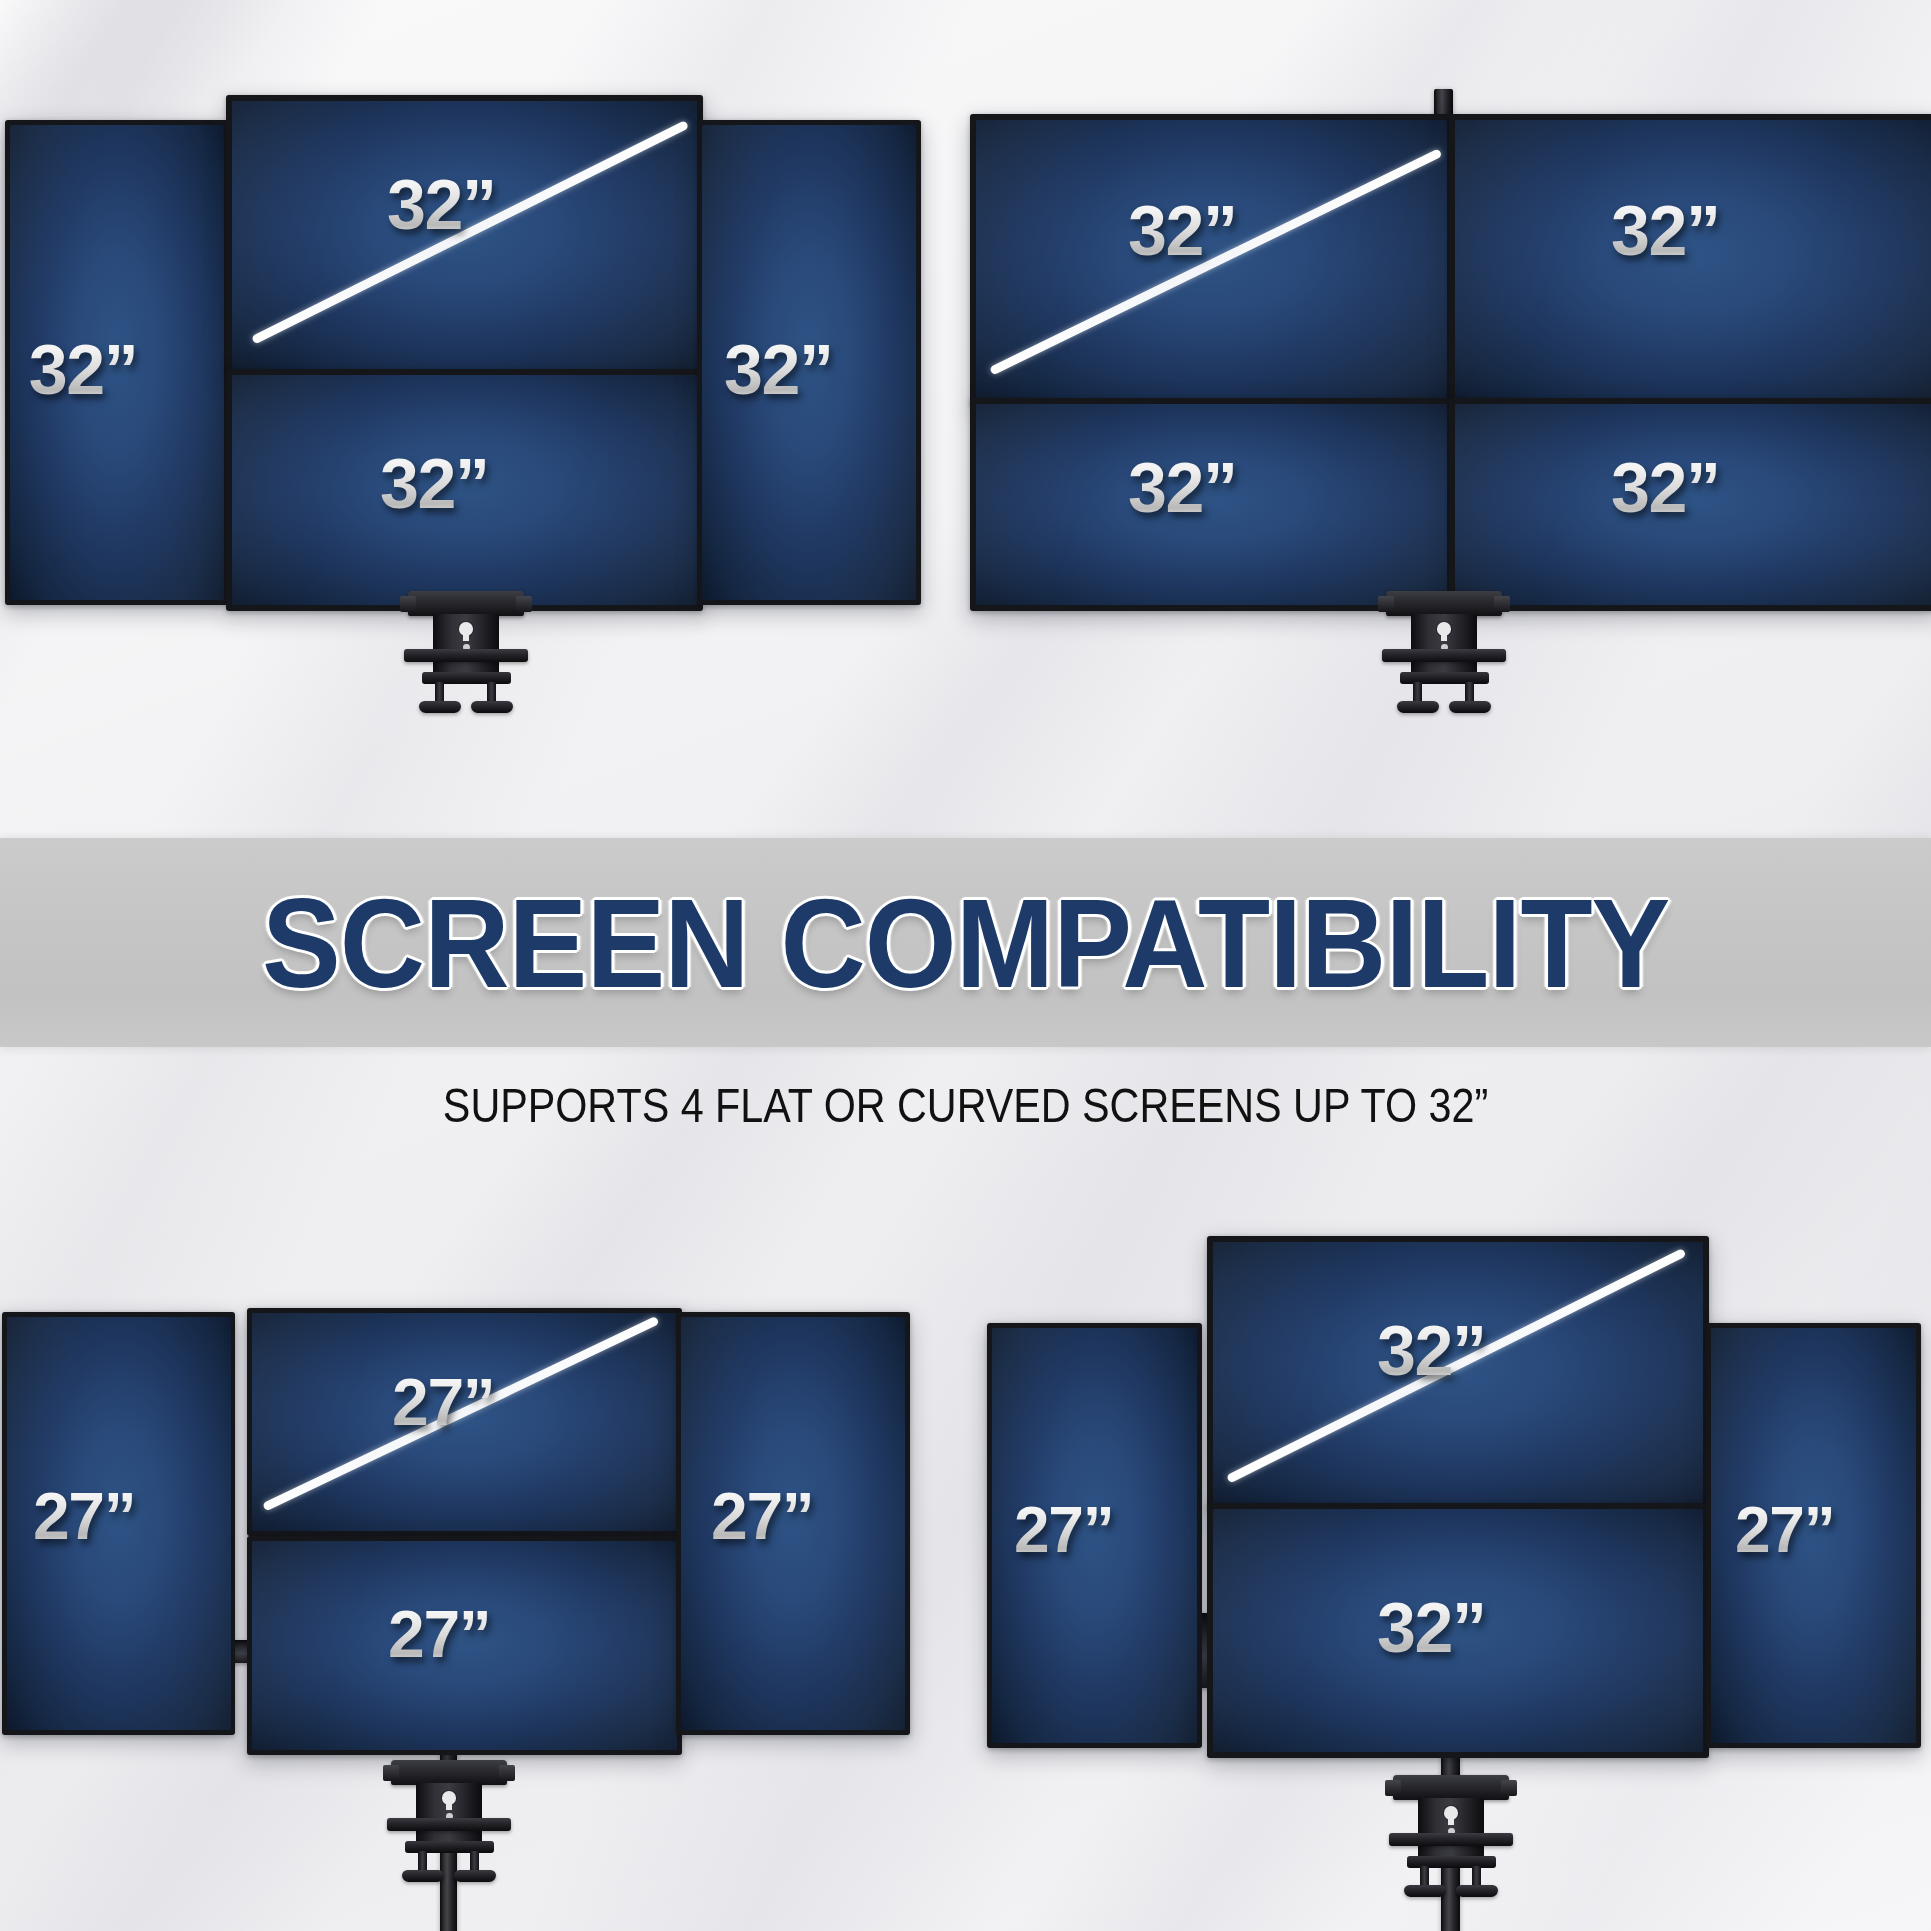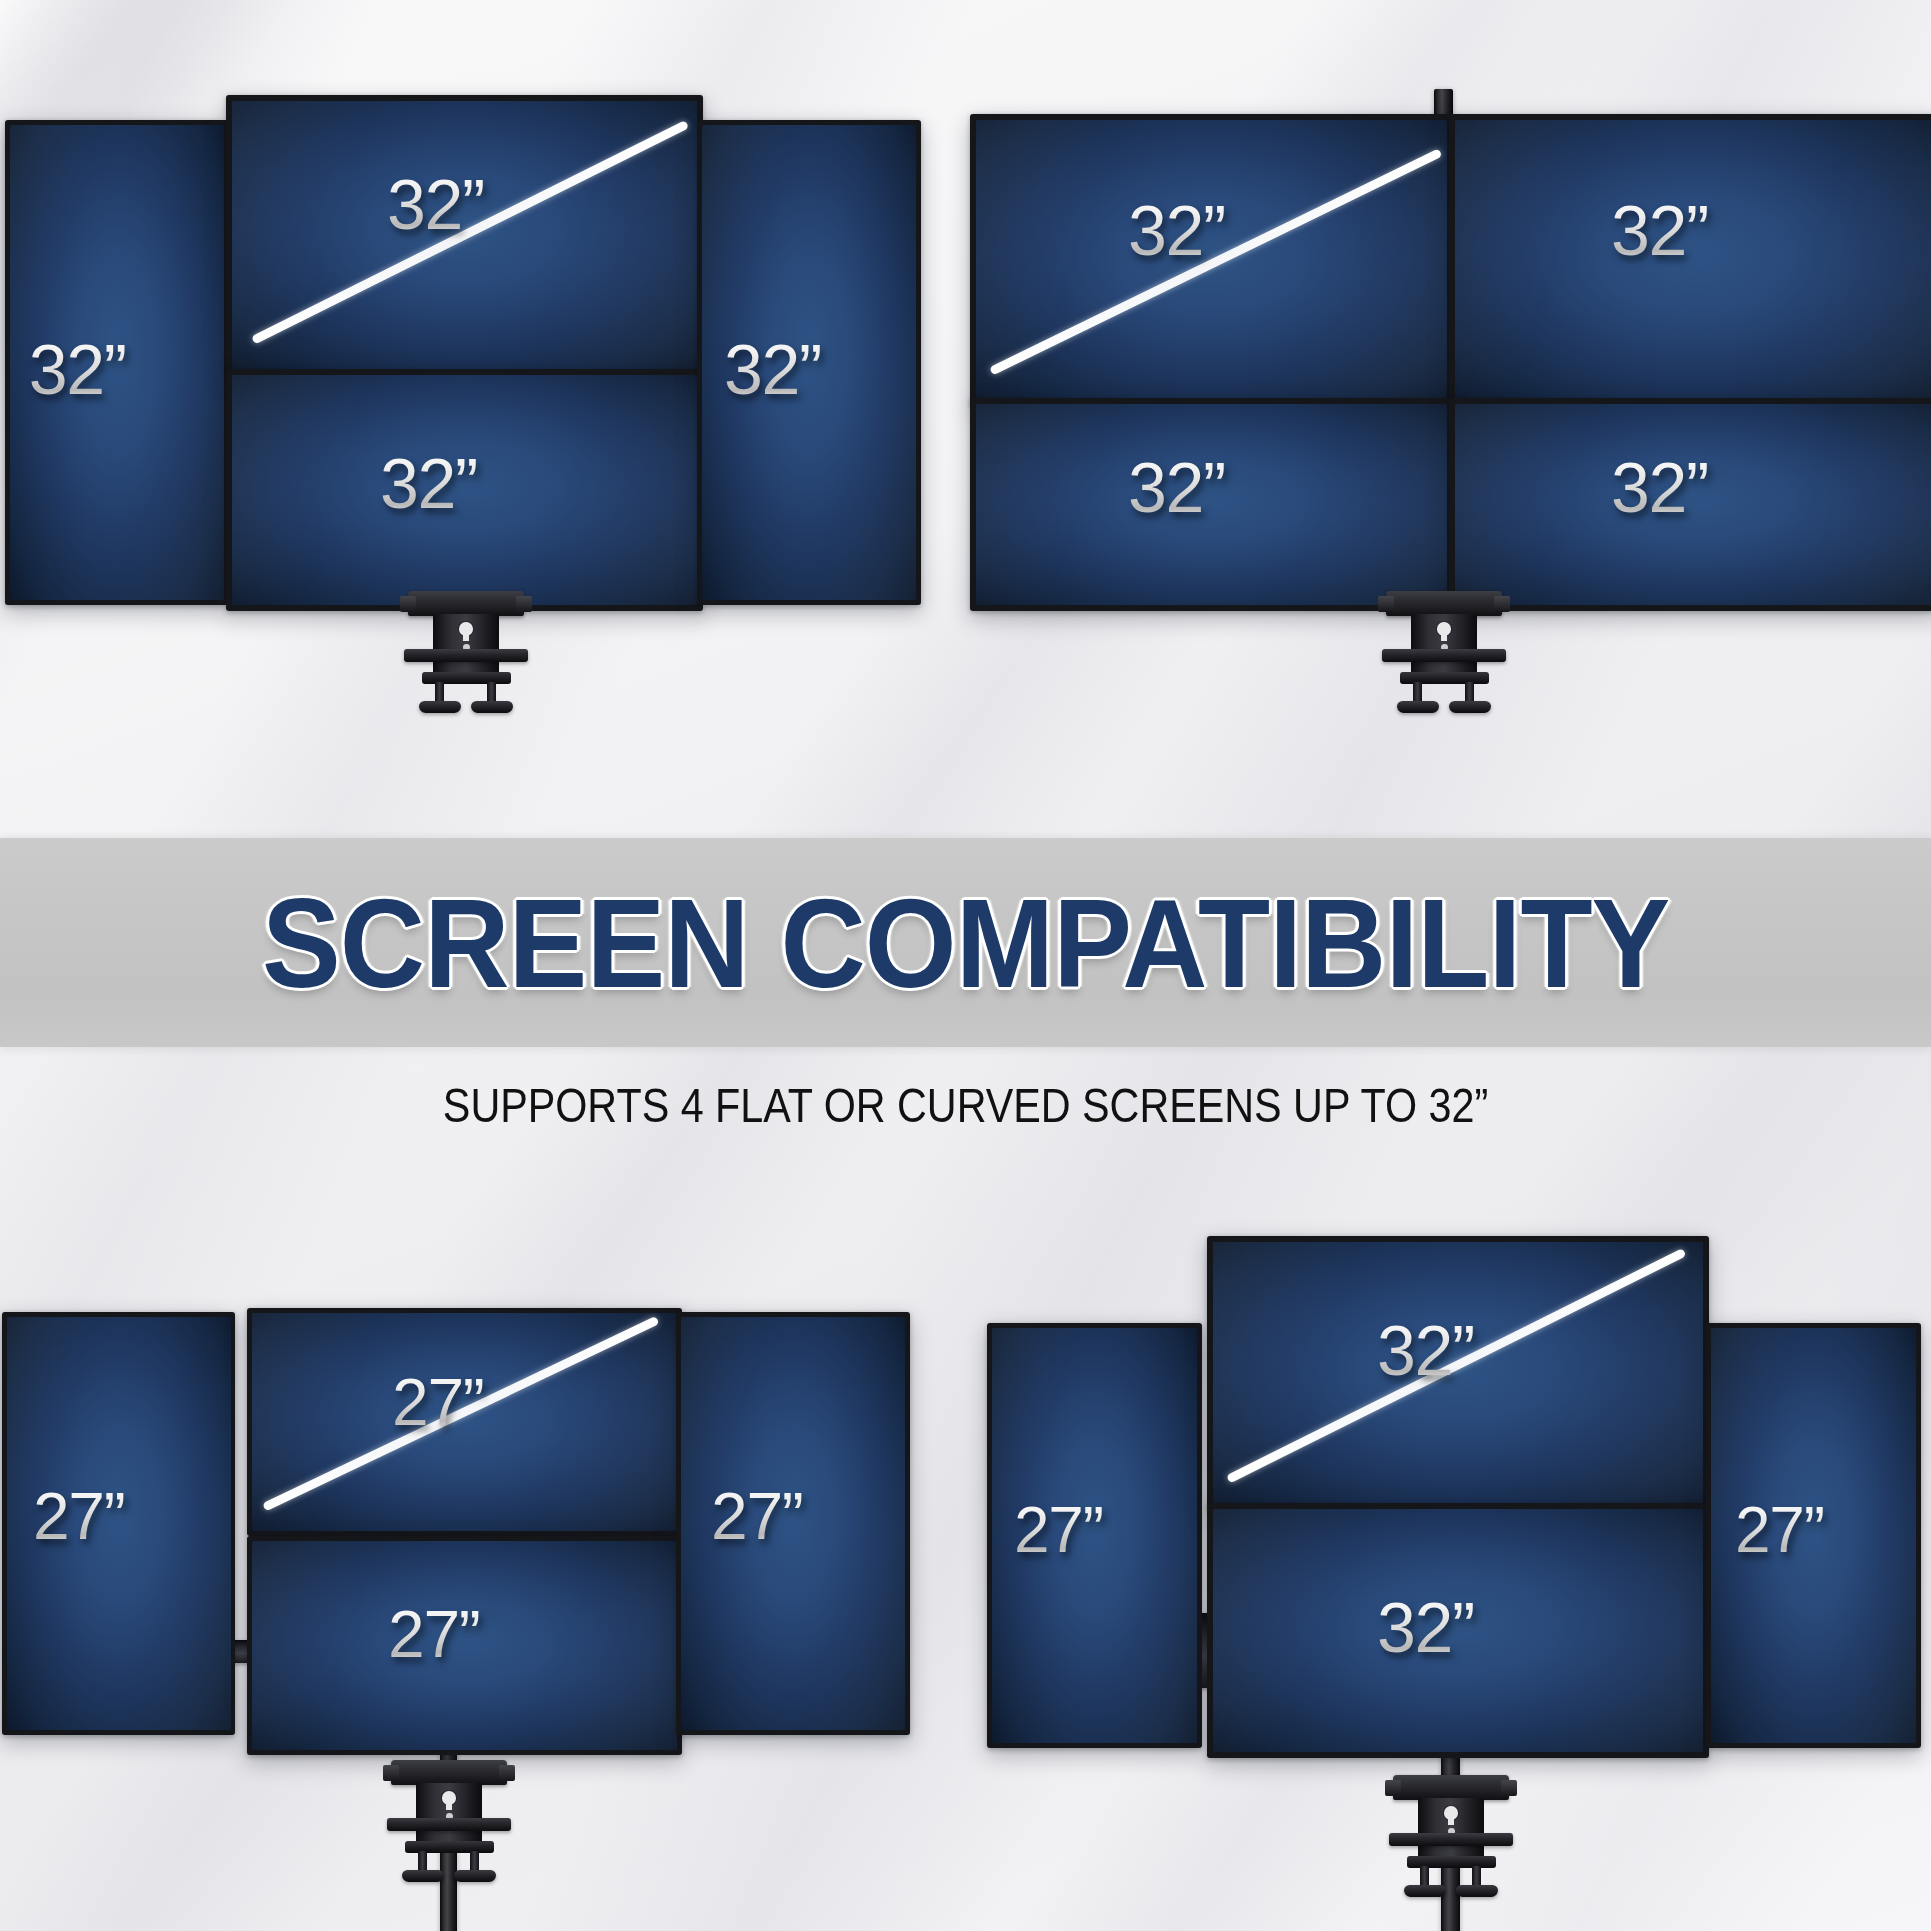--- a/index.html
+++ b/index.html
@@ -68,21 +68,21 @@
     background:
       radial-gradient(ellipse 78% 82% at 50% 48%,
         #2d5384 0%, #29497a 26%, #1f3760 52%, #152844 74%, #0c1729 92%, #070e1a 100%);}
   .mon .glass:after{content:"";position:absolute;inset:0;
     background:linear-gradient(107deg,rgba(255,255,255,.045) 0%,rgba(255,255,255,0) 26%,
       rgba(255,255,255,0) 70%,rgba(255,255,255,.035) 100%);}
   .mon.thin{padding:4.8px;}
   .mon.thin .glass{inset:4.8px;}
   
   .lbl{position:absolute;z-index:5;white-space:nowrap;
-    font-family:"Liberation Sans",sans-serif;font-weight:400;
+    font-family:"Liberation Sans",sans-serif;font-weight:700;
     letter-spacing:-.02em;
     background:linear-gradient(179deg,#ffffff 0%,#f2f2f2 26%,#d9d9d9 52%,#b9b9b9 74%,#eeeeee 93%,#fbfbfb 100%);
     -webkit-background-clip:text;background-clip:text;color:transparent;
     filter:drop-shadow(3.9px 5.8px 3.9px rgba(0,0,0,.52));}
   
   .diag{position:absolute;z-index:4;height:8.7px;border-radius:4.8px;
     background:linear-gradient(90deg,#ffffff 0%,#f3f5f8 45%,#ffffff 100%);
     box-shadow:0 0 6.8px rgba(255,255,255,.5);
     transform-origin:0 50%;}
   

